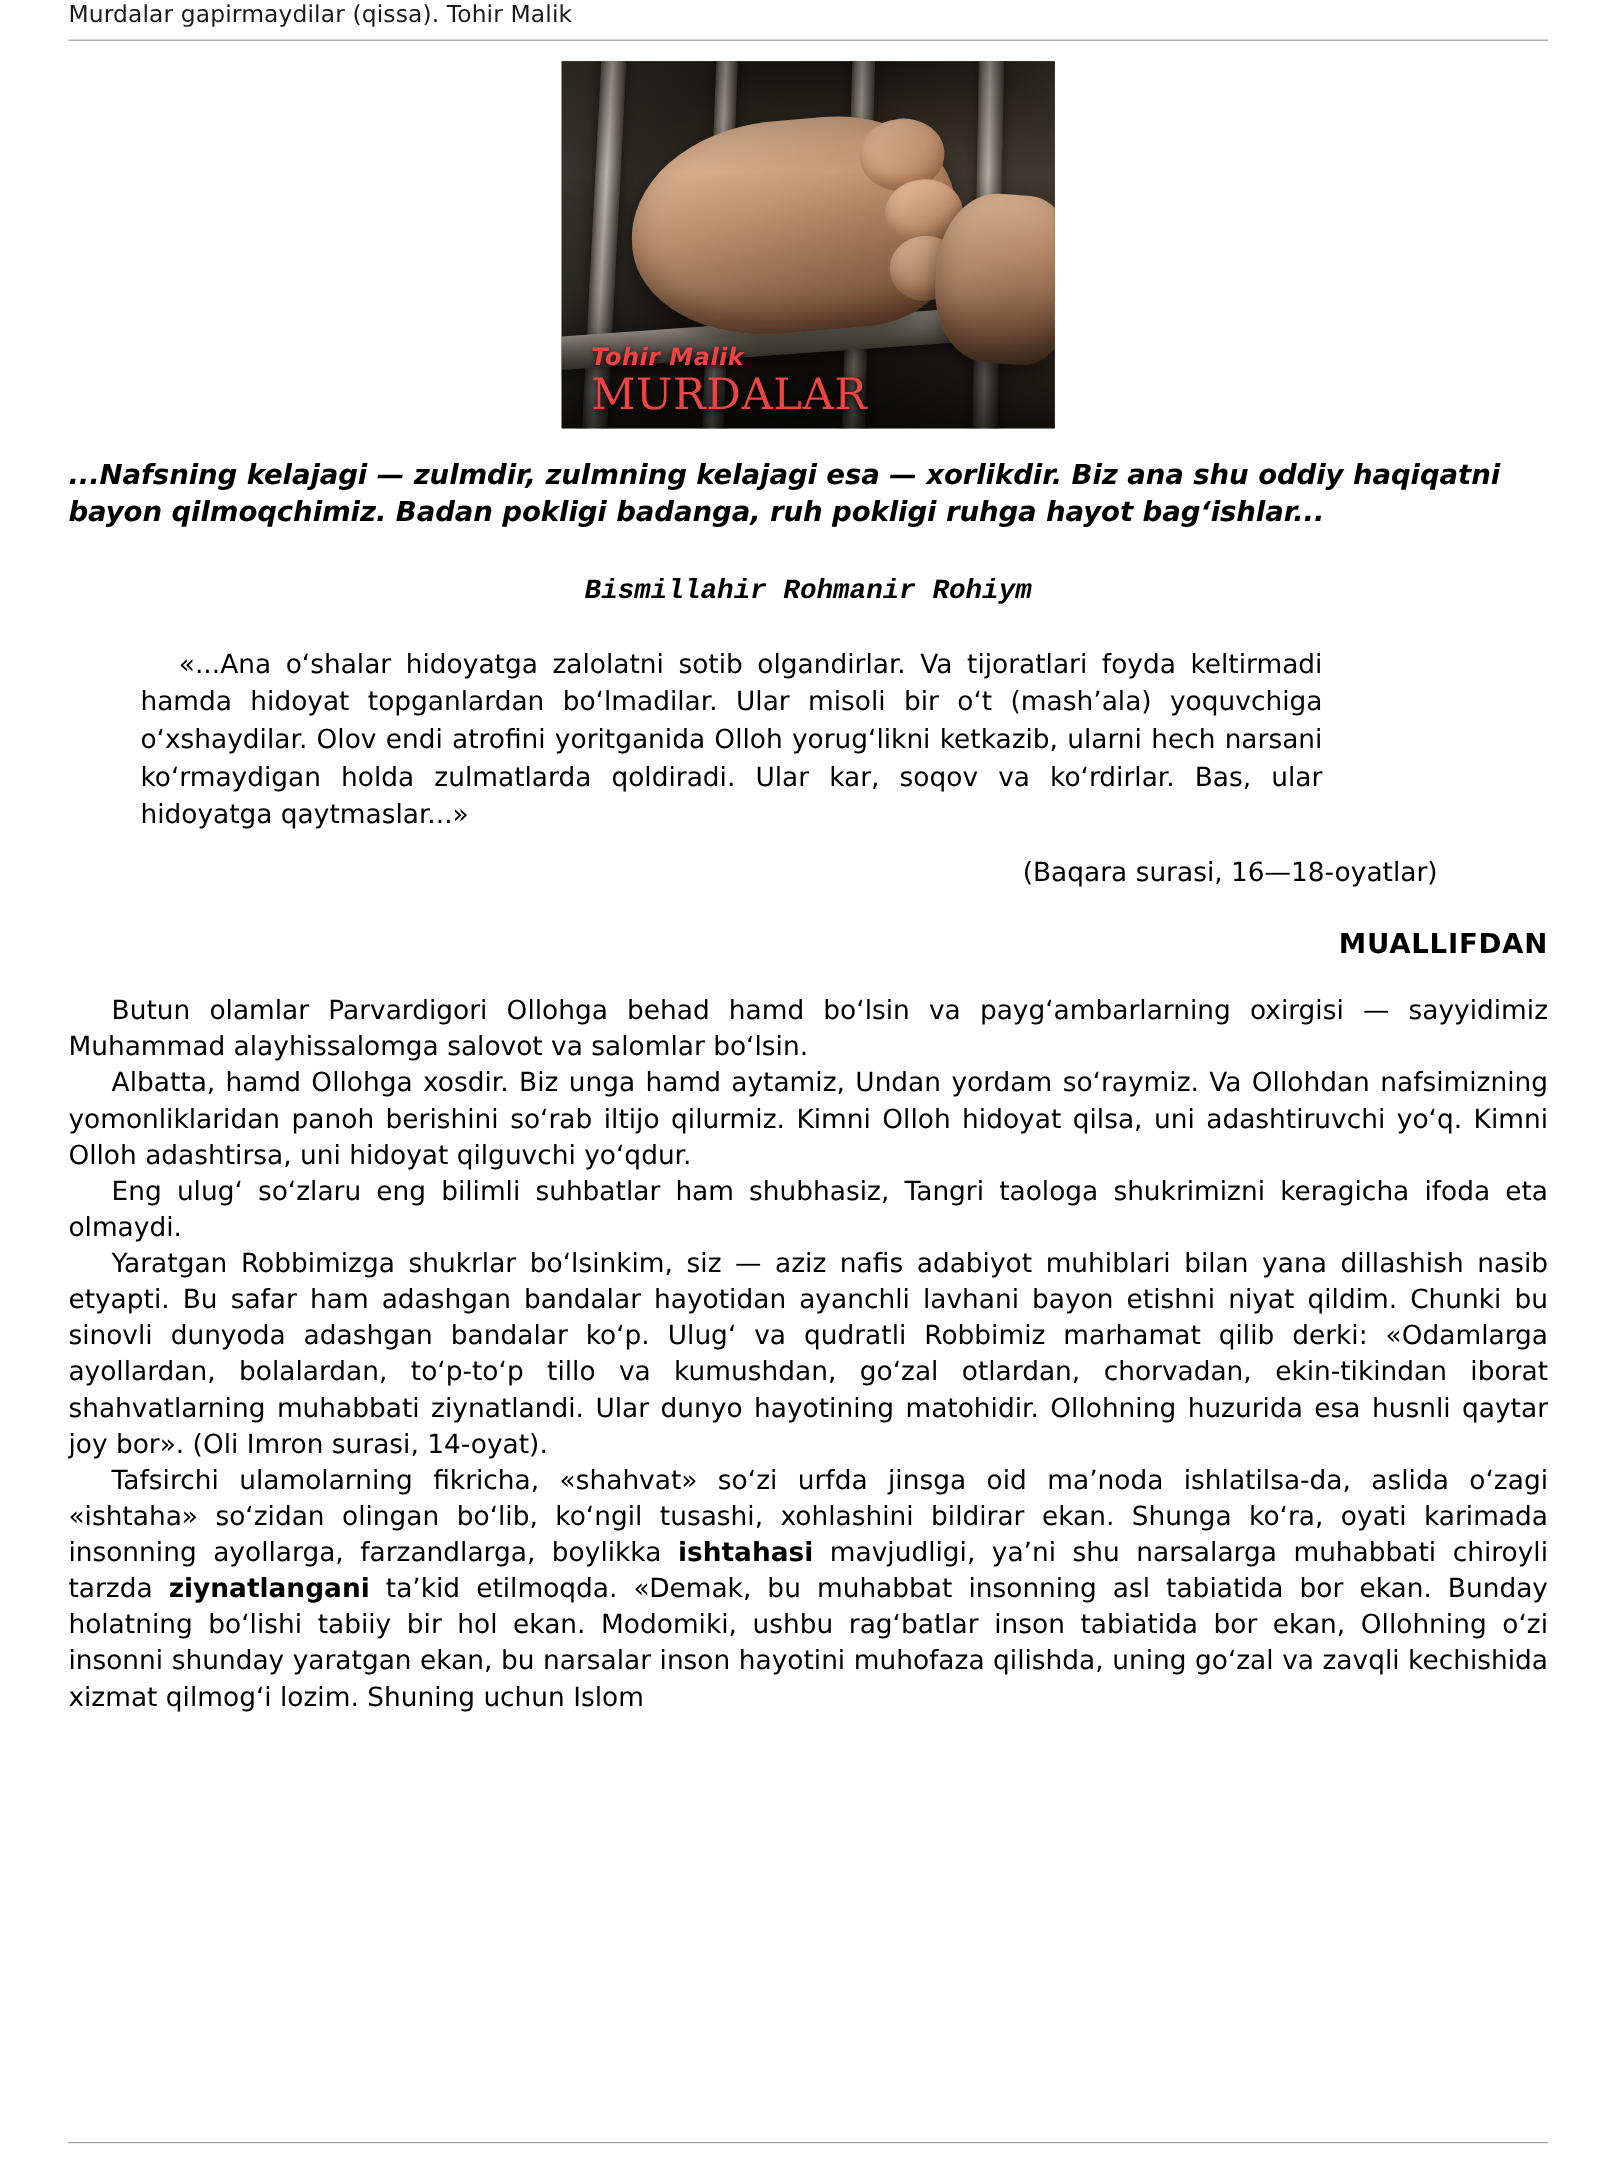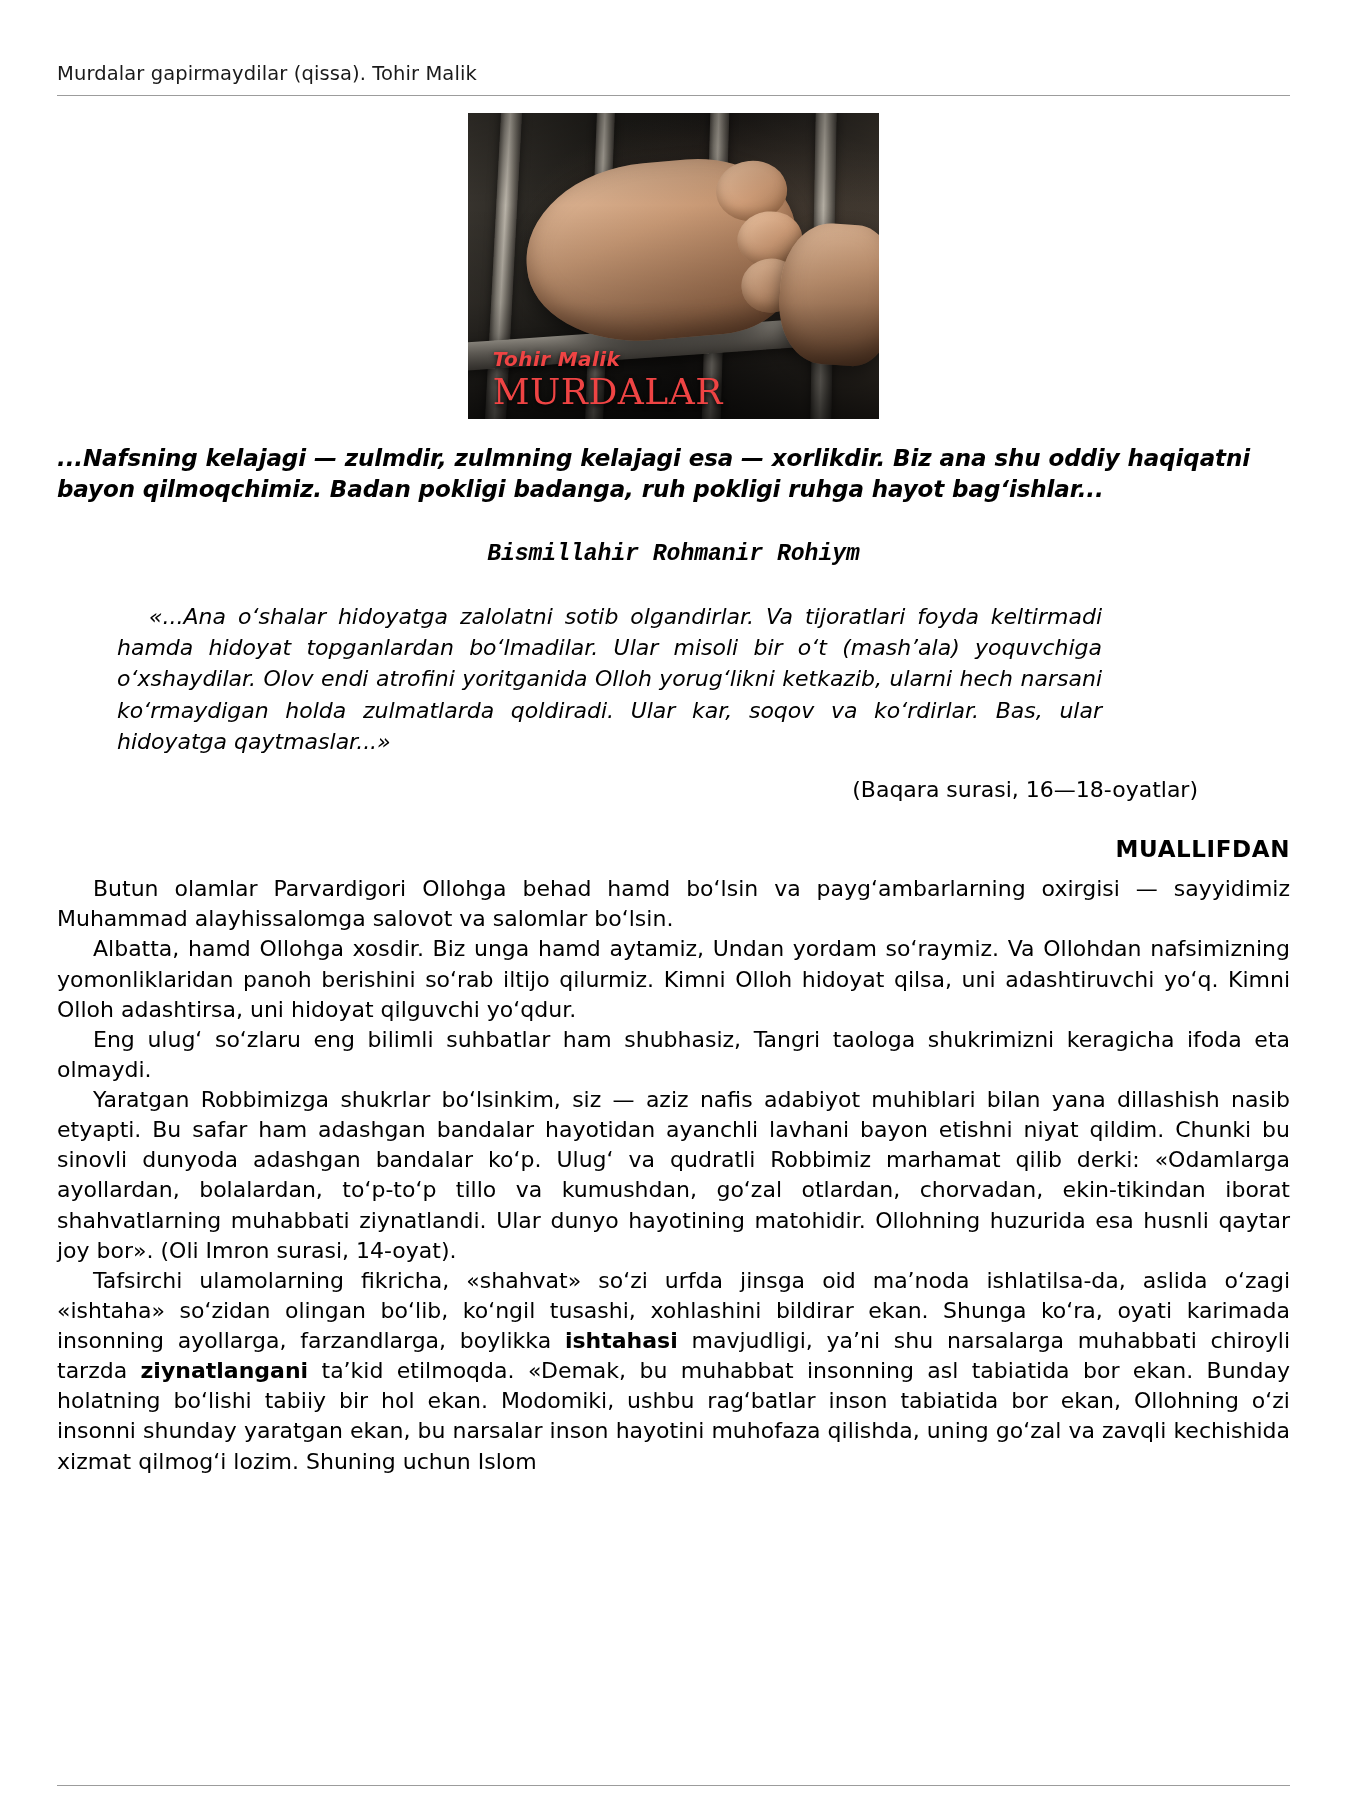--- a/index.html
+++ b/index.html
@@ -17,21 +17,20 @@
   .page {
     position: relative;
     width: 1347px;
     height: 1800px;
     box-sizing: border-box;
     padding: 0 57px;
   }
 
   
   .doc-header {
-    padding-top: 62px;
     font-size: 19.5px;
     letter-spacing: 0.1px;
     color: #1a1a1a;
     line-height: 1.2;
   }
   .header-rule {
     margin-top: 10px;
     border-bottom: 1px solid #9c9c9c;
     width: 100%;
   }
@@ -158,21 +157,20 @@
     font-weight: bold;
     font-style: italic;
     font-family: Liberation Mono, monospace;
   }
 
   
   .quote {
     margin: 34px 0 0 60px;
     width: 985px;
     font-size: 22px;
-    font-style: italic;
     line-height: 1.42;
     text-align: justify;
     text-justify: inter-word;
   }
   .quote-first-indent { display: inline-block; width: 32px; }
   .citation {
     margin-top: 20px;
     text-align: right;
     font-size: 22px;
     padding-right: 92px;
@@ -182,21 +180,21 @@
   .section-heading {
     margin-top: 34px;
     text-align: right;
     font-size: 23px;
     font-weight: bold;
     letter-spacing: 0.6px;
   }
 
   
   .body-text {
-    margin-top: 12px;
+    margin-top: 28px;
     font-size: 22px;
     line-height: 1.37;
     text-align: justify;
     text-justify: inter-word;
   }
   .body-text p {
     margin: 0;
     text-indent: 36px;
   }
   .body-text b { font-weight: bold; }

